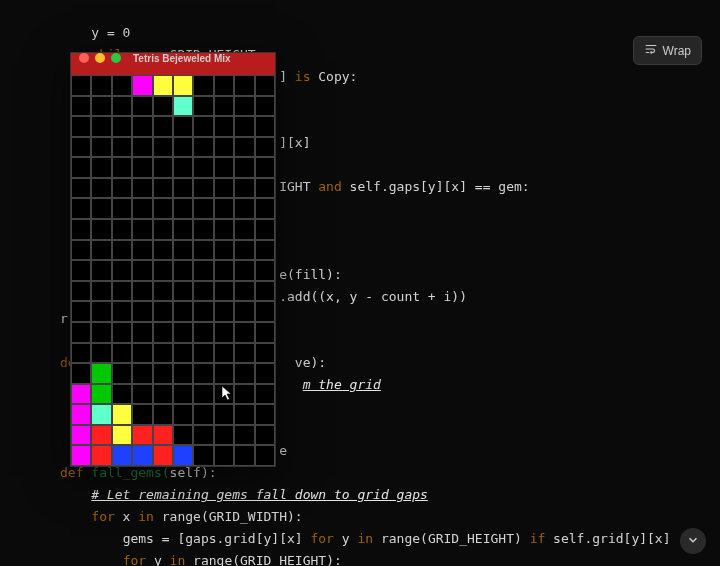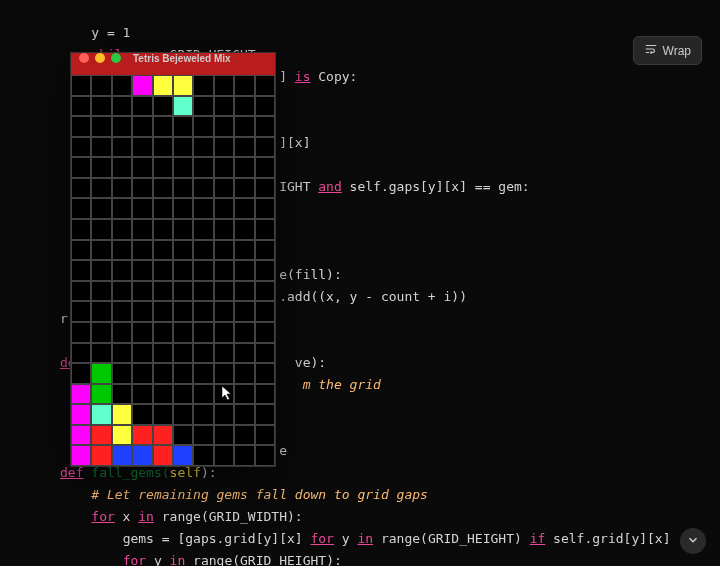--- a/index.html
+++ b/index.html
@@ -35,24 +35,24 @@
       color: #ccc;
       font-family: sans-serif;
       font-size: 12px;
       padding: 5px 10px;
       display: flex;
       align-items: center;
       gap: 5px;
       cursor: pointer;
     }
     .tool-btn svg { width: 14px; height: 14px; }
-    .kw { color: #ec4899; text-decoration: underline; }
+    .kw { color: #a16207; }
     .fn { color: #15803d; }
-    .prop { color: #fde047; }
-    .com { color: #fdba74; font-style: italic; }
+    .prop { color: #e5e5e5; }
+    .com { color: #e5e5e5; font-style: italic; text-decoration: underline; }
 
     .window {
       position: absolute;
       top: 52px;
       left: 70px;
       width: 206px;
       height: 415px;
       background: #1a1a1a;
       border: 1px solid #333;
       box-shadow: 0 10px 40px rgba(0,0,0,0.6);
@@ -107,21 +107,21 @@
     .cursor-arrow {
       position: absolute;
       width: 12px; height: 16px;
       pointer-events: none;
     }
   </style>
 </head>
 <body>
 
 <div class="code-area">
-<span>    <span>y = 1</span></span>
+<span>    <span>y = 0</span></span>
 <span>    <span class="kw">while</span><span> y &lt; GRID_HEIGHT:</span></span>
 <span>                            <span>] </span><span class="kw">is</span><span> Copy:</span></span>
 <span> </span>
 <span> </span>
 <span>                            <span>][x]</span></span>
 <span> </span>
 <span>                            <span>IGHT </span><span class="kw">and</span><span> self.gaps[y][x] == gem:</span></span>
 <span> </span>
 <span> </span>
 <span> </span>

